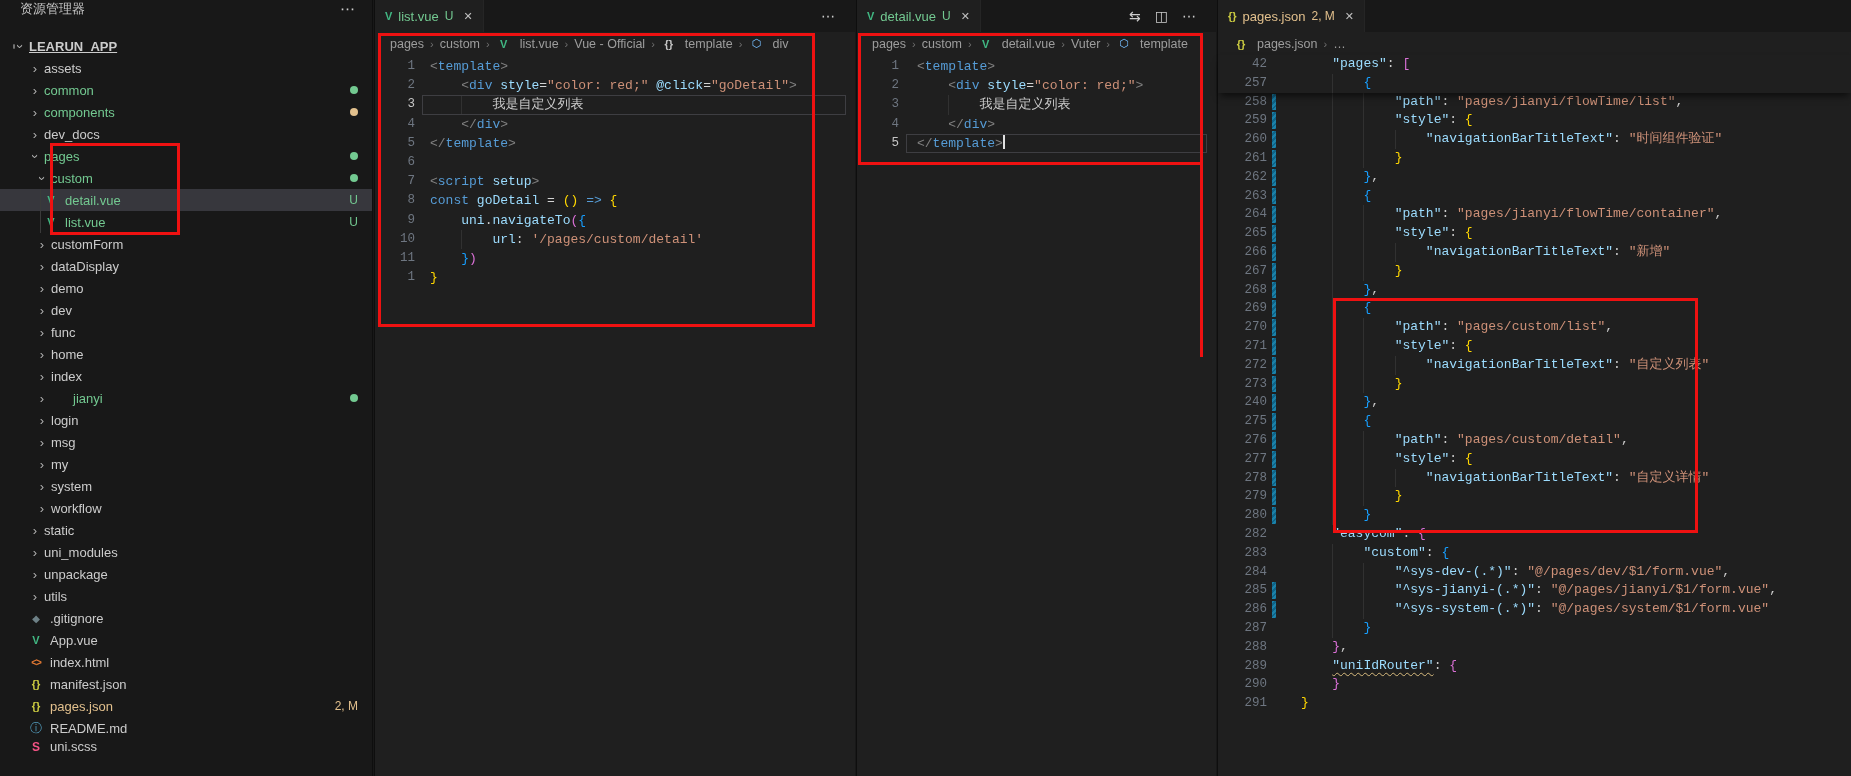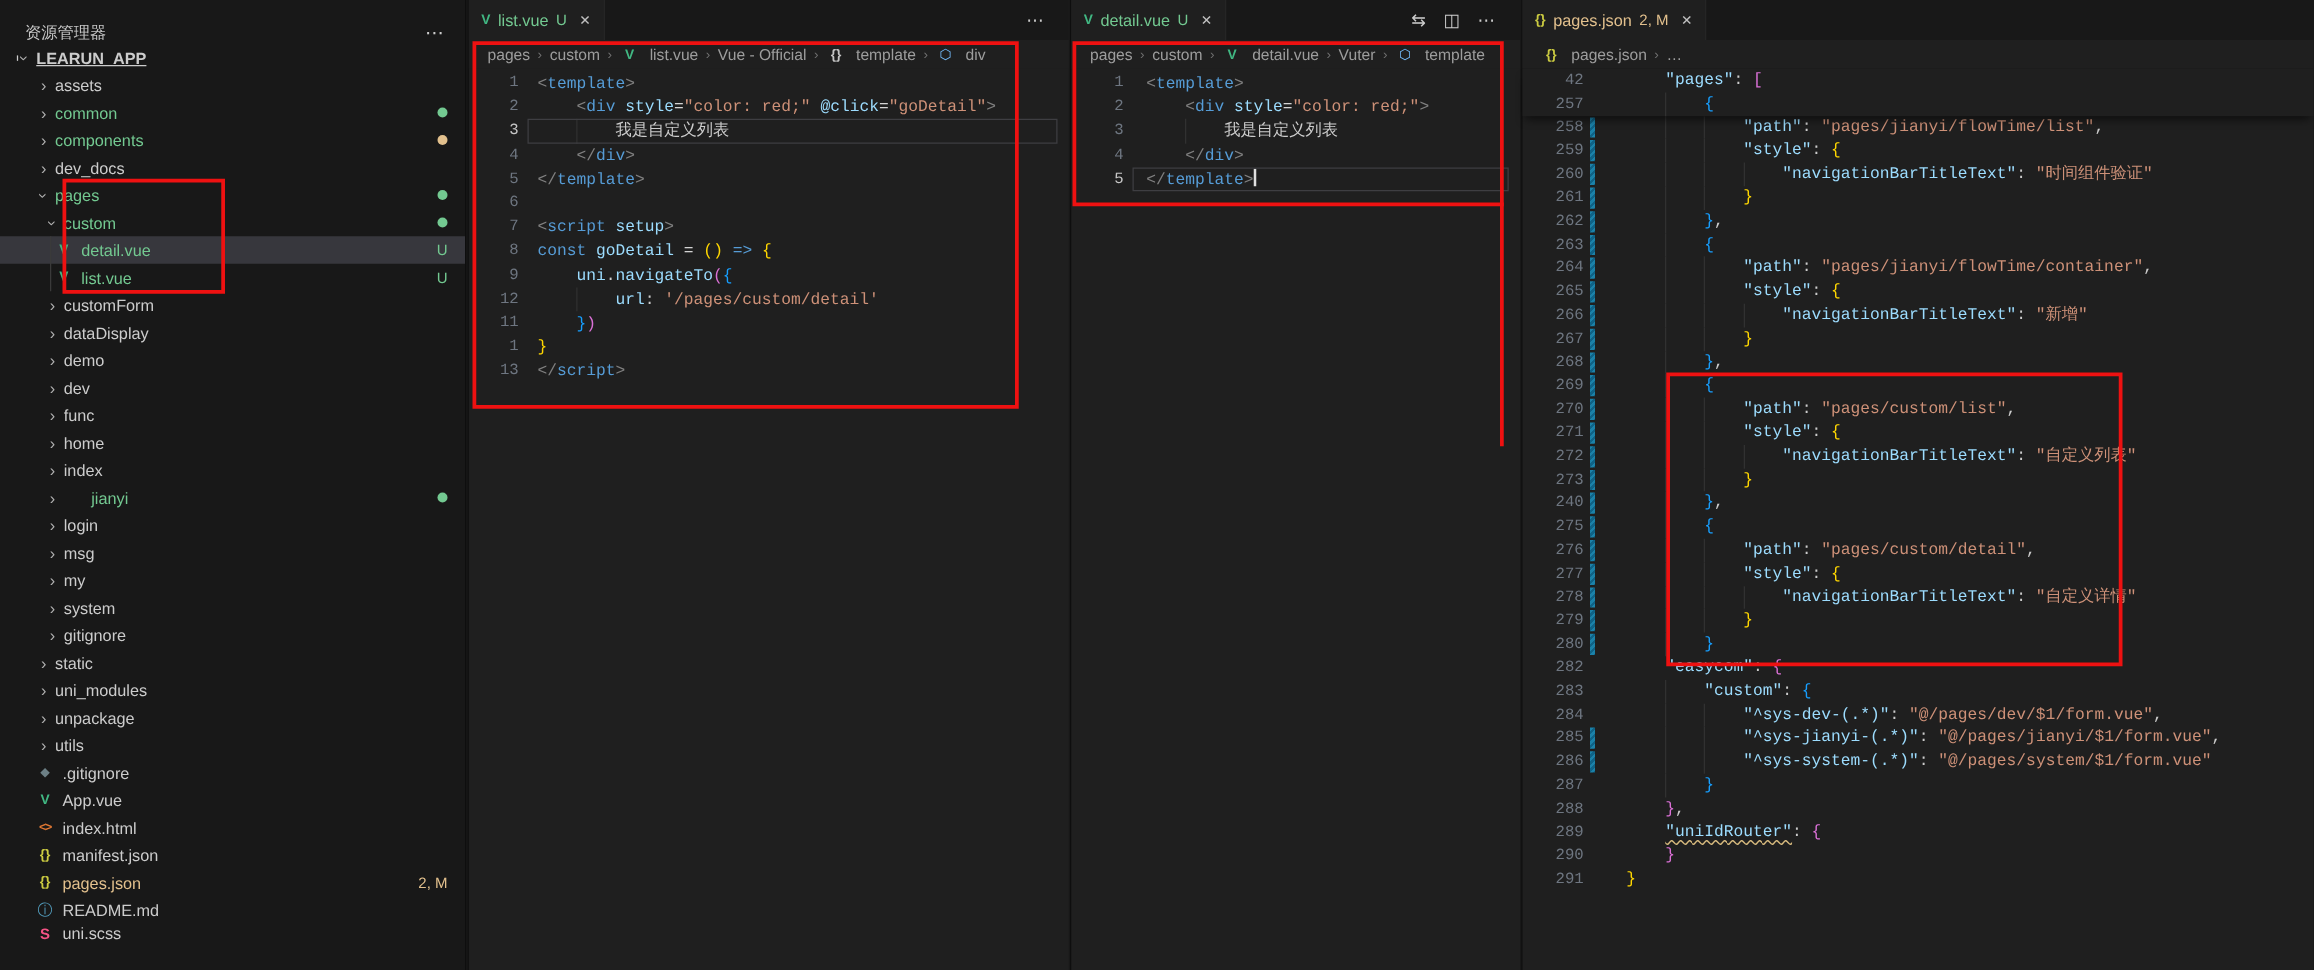--- a/index.html
+++ b/index.html
@@ -3,21 +3,21 @@
 <meta charset="utf-8">
 <style>
   * { box-sizing: border-box; margin:0; padding:0; }
   html,body { width:1851px; height:776px; overflow:hidden; background:#181818;
     font-family:"Liberation Sans", sans-serif; }
   .app { position:relative; width:1851px; height:776px; background:#181818; color:#ccc; }
 
   
   .sidebar { position:absolute; left:0; top:0; width:373px; height:776px;
     background:#181818; border-right:1px solid #0e0e0e; }
-  .sb-head { height:35px; display:flex; align-items:flex-end; padding:0 16px 0 20px;
+  .sb-head { height:35px; display:flex; align-items:flex-start; padding:0 16px 0 20px;
     color:#c5c5c5; font-size:13px; }
   .sb-head .kebab { margin-left:auto; color:#cccccc; font-size:15px; letter-spacing:1px; cursor:pointer; }
   .tree { position:relative; }
   .row { position:relative; height:22px; display:flex; align-items:center;
     font-size:13px; color:#cccccc; white-space:nowrap; cursor:pointer; }
   .row.sel { background:#37373d; }
   .row.root .lbl { font-weight:bold; color:#cccccc; }
   .chev { display:inline-block; width:14px; color:#b0b0b0; font-size:13px; text-align:center;
     transform:rotate(0deg); flex:none; }
   .chev.down { transform:rotate(90deg); }
@@ -196,21 +196,21 @@
         <div class="row" style="padding-left: 35px;">
           <span class="chev">›</span>
           <span class="lbl">my</span>
         </div>
         <div class="row" style="padding-left: 35px;">
           <span class="chev">›</span>
           <span class="lbl">system</span>
         </div>
         <div class="row" style="padding-left: 35px;">
           <span class="chev">›</span>
-          <span class="lbl">gitignore</span>
+          <span class="lbl">workflow</span>
         </div>
         <div class="row" style="padding-left: 28px;">
           <span class="chev">›</span>
           <span class="lbl">static</span>
         </div>
         <div class="row" style="padding-left: 28px;">
           <span class="chev">›</span>
           <span class="lbl">uni_modules</span>
         </div>
         <div class="row" style="padding-left: 28px;">
@@ -297,24 +297,23 @@
     <div class="code">
         <div class="line"><span class="ln">1</span><span class="txt"><span class="tk-p">&lt;</span><span class="tk-tag">template</span><span class="tk-p">&gt;</span></span></div>
         <div class="line"><span class="ln">2</span><span class="txt"><span class="tk-pl">    </span><span class="tk-p">&lt;</span><span class="tk-tag">div</span><span class="tk-pl"> </span><span class="tk-attr">style</span><span class="tk-op">=</span><span class="tk-str">"color: red;"</span><span class="tk-pl"> </span><span class="tk-attr">@click</span><span class="tk-op">=</span><span class="tk-str">"goDetail"</span><span class="tk-p">&gt;</span></span></div>
         <div class="line cur"><span class="ln">3</span><span class="guide" style="left: 86.2px;"></span><span class="txt"><span class="tk-pl">        我是自定义列表</span></span></div>
         <div class="line"><span class="ln">4</span><span class="txt"><span class="tk-pl">    </span><span class="tk-p">&lt;/</span><span class="tk-tag">div</span><span class="tk-p">&gt;</span></span></div>
         <div class="line"><span class="ln">5</span><span class="txt"><span class="tk-p">&lt;/</span><span class="tk-tag">template</span><span class="tk-p">&gt;</span></span></div>
         <div class="line"><span class="ln">6</span><span class="txt"></span></div>
         <div class="line"><span class="ln">7</span><span class="txt"><span class="tk-p">&lt;</span><span class="tk-tag">script</span><span class="tk-pl"> </span><span class="tk-attr">setup</span><span class="tk-p">&gt;</span></span></div>
         <div class="line"><span class="ln">8</span><span class="txt"><span class="tk-kw">const</span><span class="tk-pl"> </span><span class="tk-attr">goDetail</span><span class="tk-pl"> </span><span class="tk-op">=</span><span class="tk-pl"> </span><span class="tk-b1">(</span><span class="tk-b1">)</span><span class="tk-pl"> </span><span class="tk-kw">=&gt;</span><span class="tk-pl"> </span><span class="tk-b1">{</span></span></div>
         <div class="line"><span class="ln">9</span><span class="txt"><span class="tk-pl">    </span><span class="tk-attr">uni</span><span class="tk-pl">.</span><span class="tk-attr">navigateTo</span><span class="tk-b2">(</span><span class="tk-b3">{</span></span></div>
-        <div class="line"><span class="ln">12</span><span class="guide" style="left: 86.2px;"></span><span class="txt"><span class="tk-pl">        </span><span class="tk-attr">url</span><span class="tk-pl">:</span><span class="tk-pl"> </span><span class="tk-str">'/pages/custom/detail'</span></span></div>
+        <div class="line"><span class="ln">10</span><span class="guide" style="left: 86.2px;"></span><span class="txt"><span class="tk-pl">        </span><span class="tk-attr">url</span><span class="tk-pl">:</span><span class="tk-pl"> </span><span class="tk-str">'/pages/custom/detail'</span></span></div>
         <div class="line"><span class="ln">11</span><span class="txt"><span class="tk-pl">    </span><span class="tk-b3">}</span><span class="tk-b2">)</span></span></div>
         <div class="line"><span class="ln">1</span><span class="txt"><span class="tk-b1">}</span></span></div>
-        <div class="line"><span class="ln">13</span><span class="txt"><span class="tk-p">&lt;/</span><span class="tk-tag">script</span><span class="tk-p">&gt;</span></span></div>
       </div>
   </section>
 
   <section class="pane" id="pane2">
     <div class="tabbar">
       <div class="tab">
           <span class="ficon ic-vue">V</span>
           <span class="tab-label" style="color: rgb(115, 201, 145);">detail.vue</span>
           <span class="tab-badge" style="color: rgb(115, 201, 145);">U</span>
           <span class="close">✕</span>

